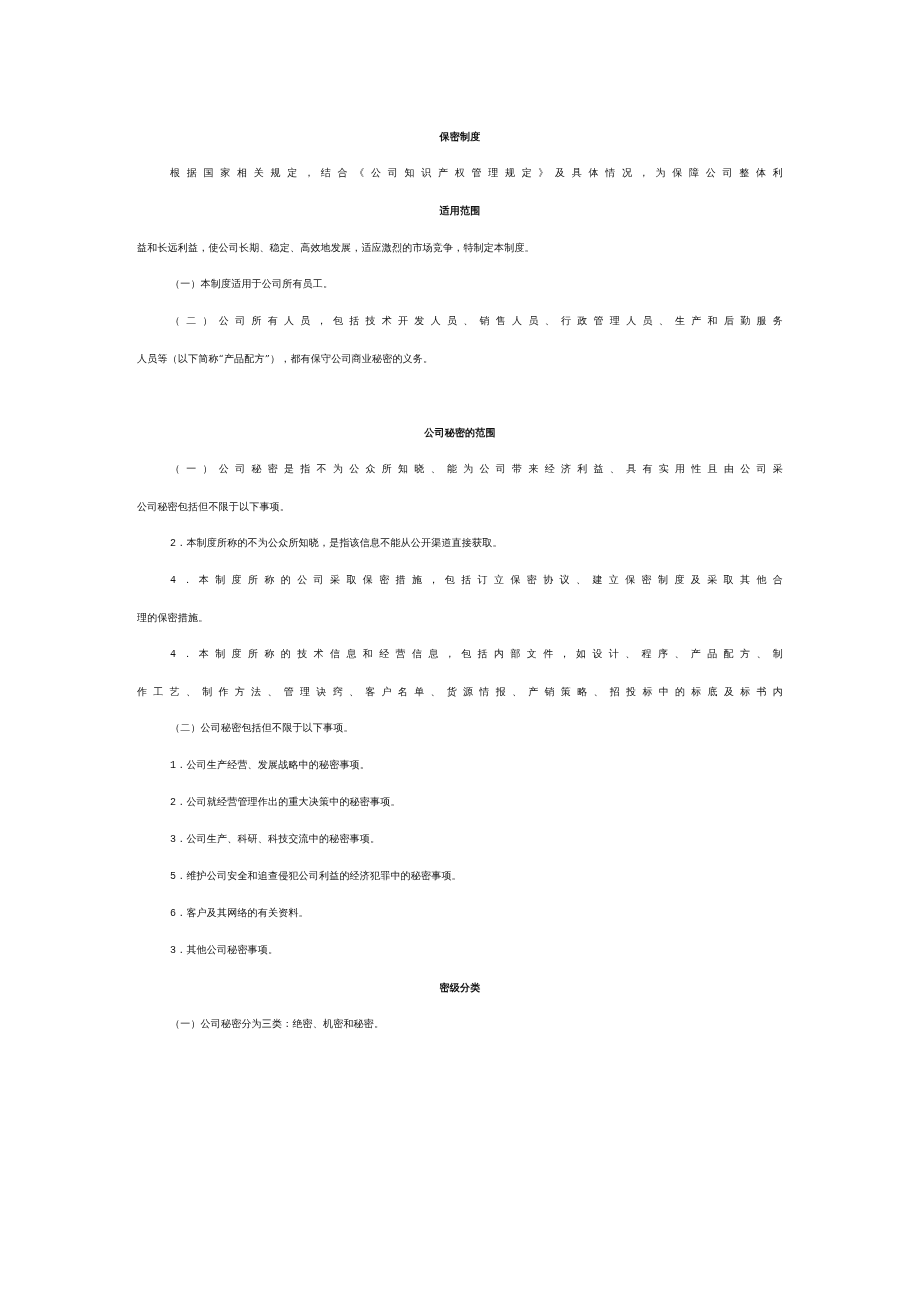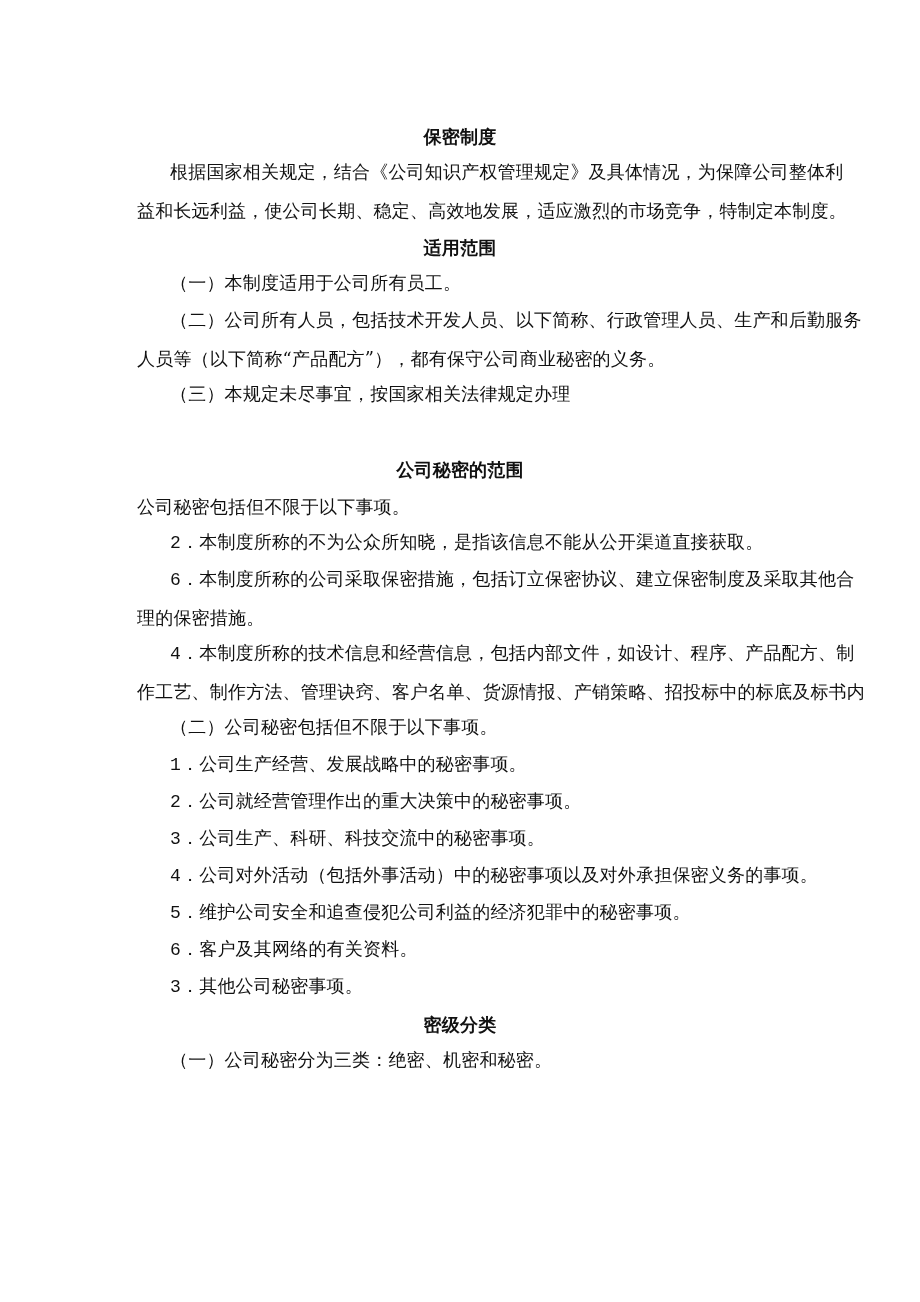--- a/index.html
+++ b/index.html
@@ -1,51 +1,50 @@
 <!DOCTYPE html>
 <html><head>
 <meta charset="utf-8">
 <style>
   html, body { margin: 0; padding: 0; background: #ffffff; }
   body { width: 920px; height: 1302px; position: relative; overflow: hidden;
          font-family: "DejaVu Serif", "Liberation Serif", serif; color: #111; }
   .page { position: absolute; left: 137px; top: 118px; width: 646px; }
-  .line { font-size: 18px; line-height: 37px; height: 37px; white-space: nowrap; letter-spacing: 0.2px; }
+  .line { font-size: 10px; line-height: 37px; height: 37px; white-space: nowrap; letter-spacing: 0.2px; }
   .heading { text-align: center; font-weight: bold; font-family: "DejaVu Sans", "Liberation Sans", sans-serif; }
   .indent { padding-left: 33px; font-family: Liberation Mono, monospace; }
   .justify { text-align: justify; text-align-last: justify; }
   .gap { height: 37px; }
 </style>
 </head>
 <body>
 
 <div class="page">
   <div class="line heading">保密制度</div>
   <div class="line indent justify">根据国家相关规定，结合《公司知识产权管理规定》及具体情况，为保障公司整体利</div>
+  <div class="line heading">适用范围</div>
+
   <div class="line">益和长远利益，使公司长期、稳定、高效地发展，适应激烈的市场竞争，特制定本制度。</div>
-
-  <div class="line heading">适用范围</div>
   <div class="line indent">（一）本制度适用于公司所有员工。</div>
-  <div class="line indent justify">（二）公司所有人员，包括技术开发人员、以下简称、行政管理人员、生产和后勤服务</div>
+  <div class="line indent justify">（二）公司所有人员，包括技术开发人员、销售人员、行政管理人员、生产和后勤服务</div>
   <div class="line">人员等（以下简称“产品配方”），都有保守公司商业秘密的义务。</div>
-  <div class="line indent">（三）本规定未尽事宜，按国家相关法律规定办理</div>
 
   <div class="gap"></div>
 
   <div class="line heading">公司秘密的范围</div>
+  <div class="line indent justify">（一）公司秘密是指不为公众所知晓、能为公司带来经济利益、具有实用性且由公司采</div>
   <div class="line">公司秘密包括但不限于以下事项。</div>
   <div class="line indent">2．本制度所称的不为公众所知晓，是指该信息不能从公开渠道直接获取。</div>
-  <div class="line indent justify">6．本制度所称的公司采取保密措施，包括订立保密协议、建立保密制度及采取其他合</div>
+  <div class="line indent justify">4．本制度所称的公司采取保密措施，包括订立保密协议、建立保密制度及采取其他合</div>
   <div class="line">理的保密措施。</div>
   <div class="line indent justify">4．本制度所称的技术信息和经营信息，包括内部文件，如设计、程序、产品配方、制</div>
   <div class="line justify">作工艺、制作方法、管理诀窍、客户名单、货源情报、产销策略、招投标中的标底及标书内</div>
   <div class="line indent">（二）公司秘密包括但不限于以下事项。</div>
   <div class="line indent">1．公司生产经营、发展战略中的秘密事项。</div>
   <div class="line indent">2．公司就经营管理作出的重大决策中的秘密事项。</div>
   <div class="line indent">3．公司生产、科研、科技交流中的秘密事项。</div>
-  <div class="line indent">4．公司对外活动（包括外事活动）中的秘密事项以及对外承担保密义务的事项。</div>
   <div class="line indent">5．维护公司安全和追查侵犯公司利益的经济犯罪中的秘密事项。</div>
   <div class="line indent">6．客户及其网络的有关资料。</div>
   <div class="line indent">3．其他公司秘密事项。</div>
 
   <div class="line heading">密级分类</div>
   <div class="line indent">（一）公司秘密分为三类：绝密、机密和秘密。</div>
 </div>
 
 </body></html>

